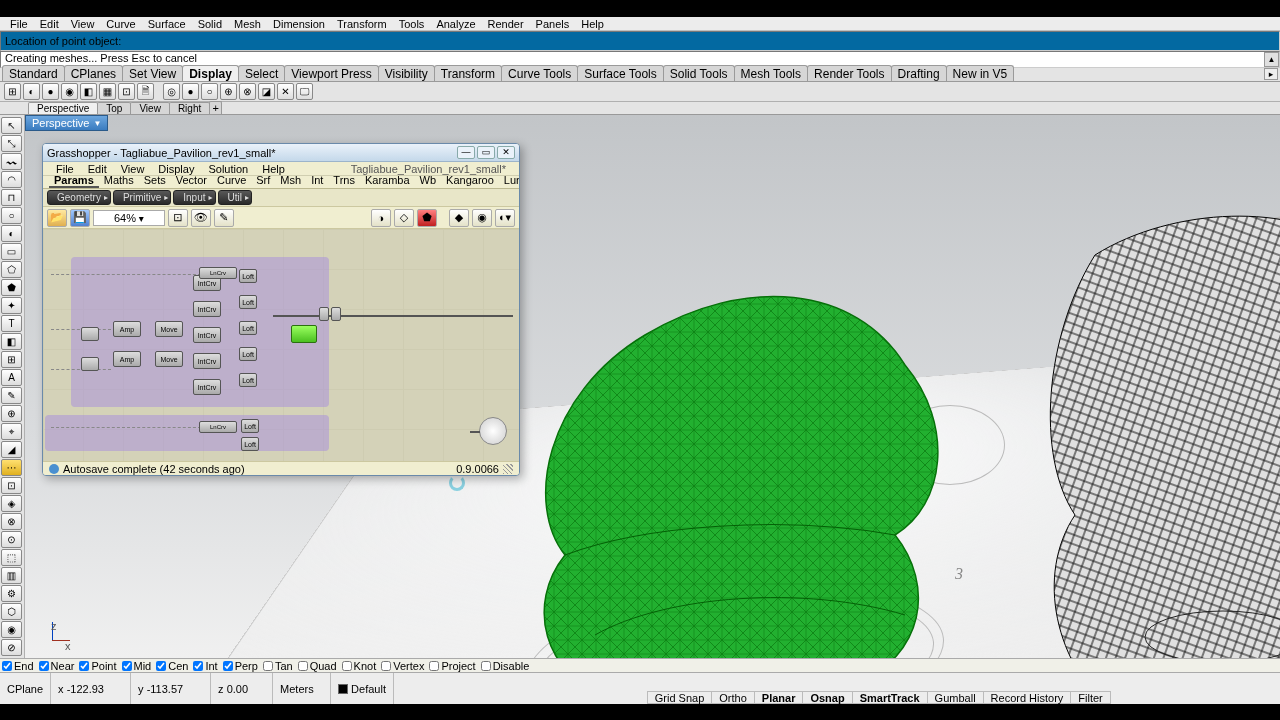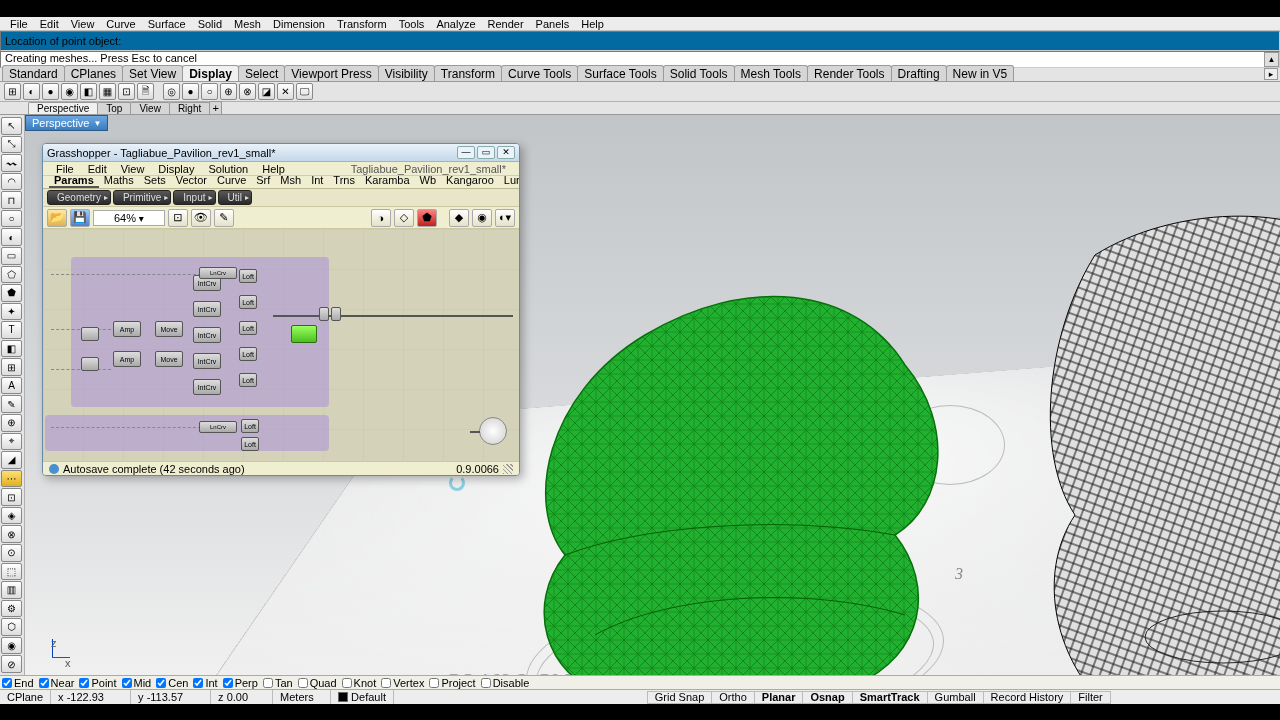--- a/index.html
+++ b/index.html
@@ -69,21 +69,21 @@
 
 .bgoval { position:absolute; border:1px solid #bbb; border-radius:50%; }
 .wait { position:absolute; left:424px; top:360px; width:16px; height:16px; border:3px solid #8ad0e0; border-top-color:transparent; border-radius:50%; }
 
 
 .osnaprow { height:14px; background:#f0f0e8; border-top:1px solid #aaa; display:flex; align-items:center; padding-left:2px; gap:2px; font-size:10px; }
 .osnaprow label { display:flex; align-items:center; gap:2px; padding-right:3px; }
 .osnaprow input { width:10px; height:10px; }
 
 
-.statusbar { height:15px; background:#ededed; border-top:1px solid #aaa; display:flex; align-items:center; font-size:10px; }
+.statusbar { height:32px; background:#ededed; border-top:1px solid #aaa; display:flex; align-items:flex-end; font-size:10px; }
 .statusbar .cell { padding:0 7px; border-right:1px solid #bbb; height:100%; display:flex; align-items:center; }
 .statusbar .swatch { width:10px; height:10px; background:#000; margin-right:3px; border:1px solid #666;}
 .statusbar .btn { padding:0 7px; border:1px solid #bbb; height:13px; display:flex; align-items:center; margin-left:-1px; }
 .statusbar .btn.bold { font-weight:bold; }
 
 
 .gh { position:absolute; left:36px; top:143px; width:478px; height:333px; background:#f4f2d8; border:1px solid #6a8aaa; border-radius:4px; box-shadow:3px 3px 10px rgba(0,0,0,0.3); display:flex; flex-direction:column; overflow:hidden;margin-left:6px; }
 .gh-title { height:18px; background:linear-gradient(#eaf2fa,#c4d8ea); display:flex; align-items:center; padding:0 4px; font-size:10px; border-bottom:1px solid #9cb4ca; }
 .gh-title .spacer { flex:1; }
 .gh-title .wbtn { width:18px; height:13px; border:1px solid #8aa; background:#eaf2fa; margin-left:2px; text-align:center; font-size:9px; line-height:11px; border-radius:2px; }

